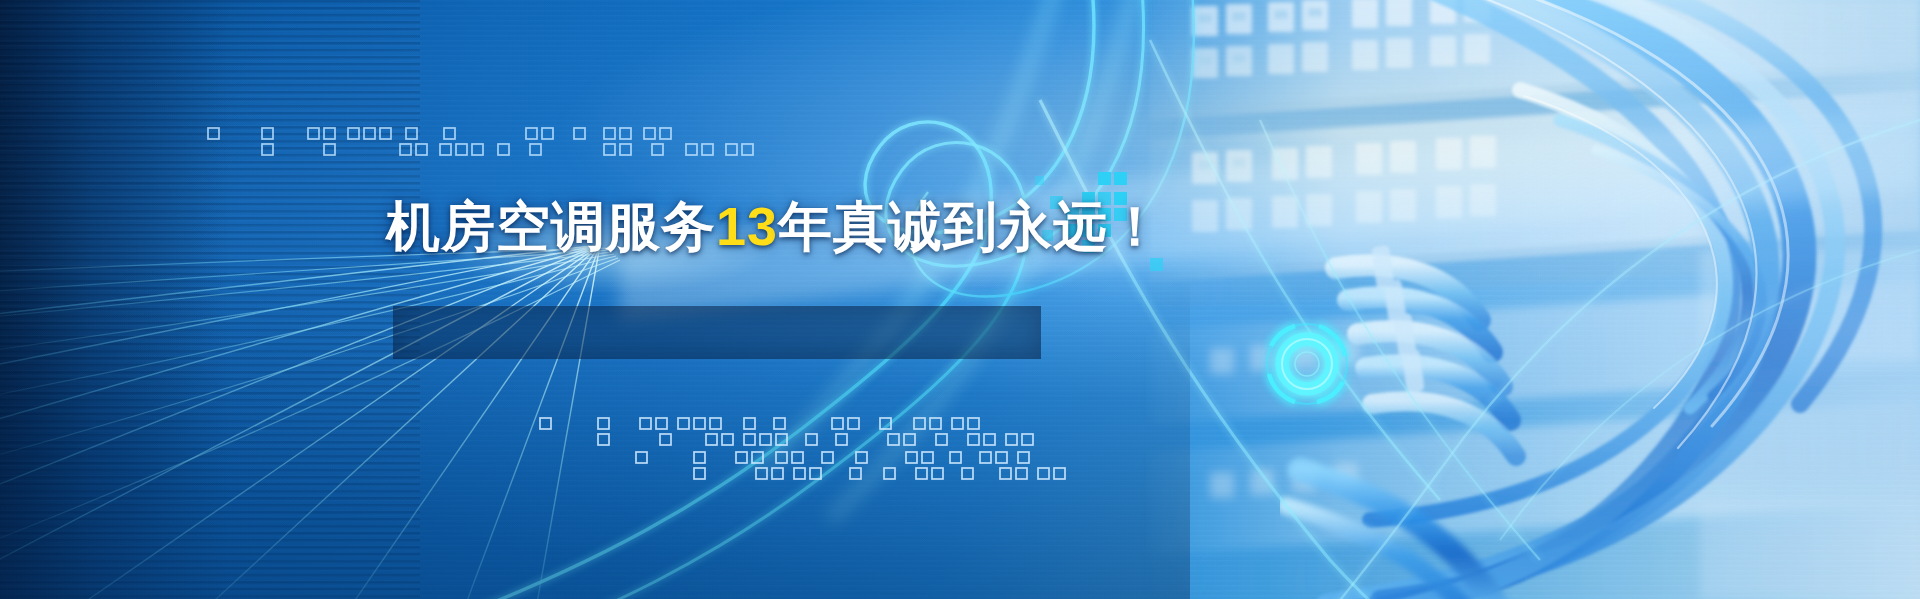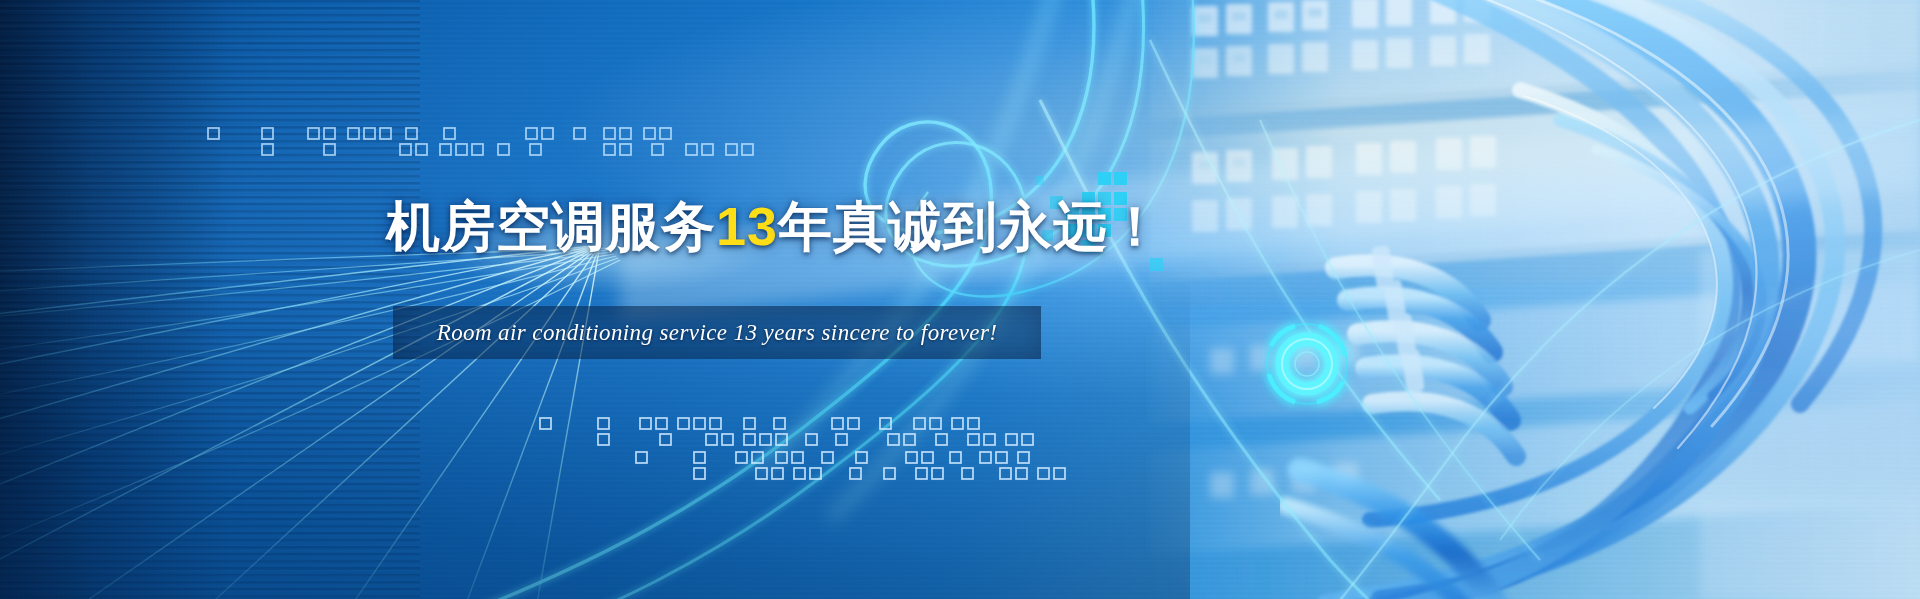--- a/index.html
+++ b/index.html
@@ -535,15 +535,14 @@
       <rect x="1038" y="468" width="11" height="11"></rect>
         <rect x="1054" y="468" width="11" height="11"></rect>
     </g>
   </svg>
 
   <div class="headline">
     <span>机房空调服务</span><span class="hl-num">13</span><span>年真诚到永远！</span>
   </div>
 
   <div class="sub-band"></div>
-  <div class="subtitle">Room air conditioning service 13 years sincere to forever!</div>
 
 </div>
 
 </body></html>

